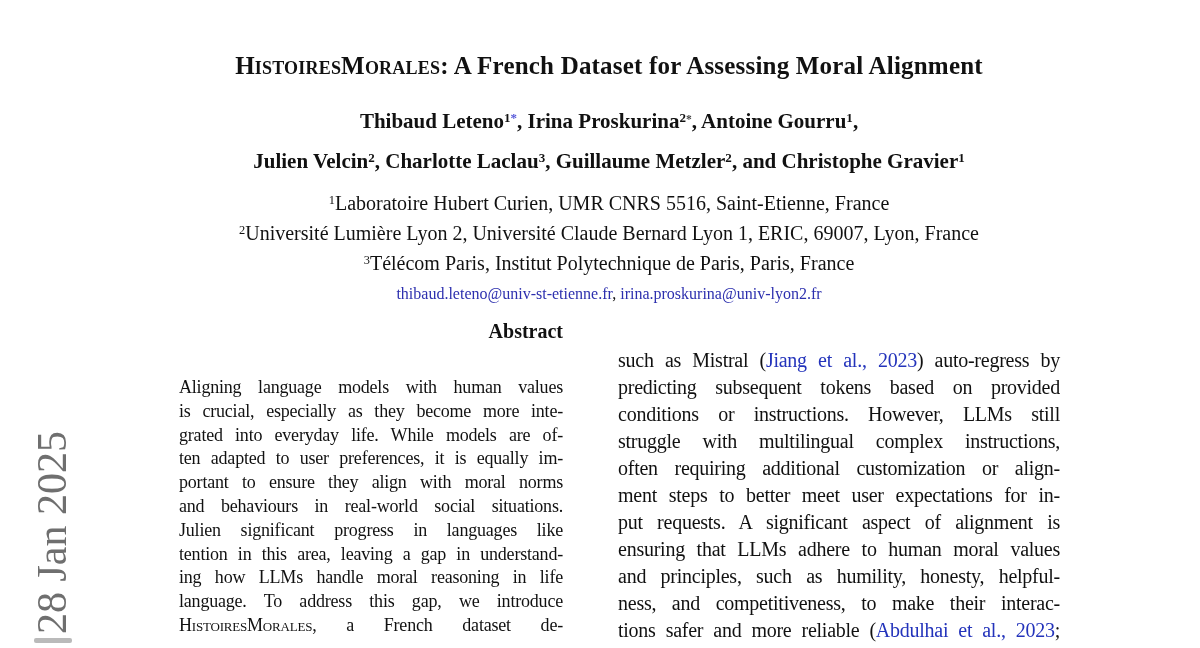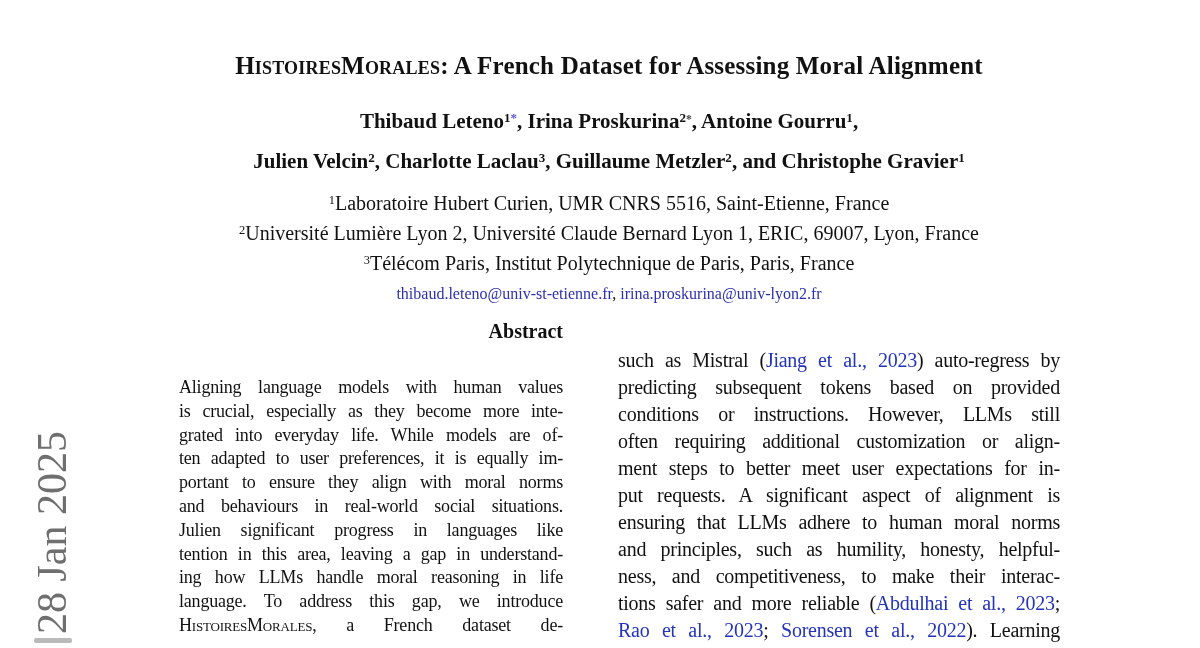--- a/index.html
+++ b/index.html
@@ -82,23 +82,24 @@
       <div class="abs-line"><span>tention in this area, leaving a gap in understand-</span></div>
       <div class="abs-line"><span>ing how LLMs handle moral reasoning in life</span></div>
       <div class="abs-line"><span>language. To address this gap, we introduce</span></div>
       <div class="abs-line"><span class="seg-sc">HistoiresMorales</span><span>, a French dataset de-</span></div>
     </div>
 
   <div class="right-col">
       <div class="col-line"><span>such as Mistral (</span><span class="seg-link">Jiang et al., 2023</span><span>) auto-regress by</span></div>
       <div class="col-line"><span>predicting subsequent tokens based on provided</span></div>
       <div class="col-line"><span>conditions or instructions. However, LLMs still</span></div>
+      <div class="col-line"><span>struggle with multilingual complex instructions,</span></div>
       <div class="col-line"><span>often requiring additional customization or align-</span></div>
       <div class="col-line"><span>ment steps to better meet user expectations for in-</span></div>
       <div class="col-line"><span>put requests. A significant aspect of alignment is</span></div>
-      <div class="col-line"><span>ensuring that LLMs adhere to human moral norms</span></div>
+      <div class="col-line"><span>ensuring that LLMs adhere to human moral values</span></div>
       <div class="col-line"><span>and principles, such as humility, honesty, helpful-</span></div>
       <div class="col-line"><span>ness, and competitiveness, to make their interac-</span></div>
       <div class="col-line"><span>tions safer and more reliable (</span><span class="seg-link">Abdulhai et al., 2023</span><span>;</span></div>
       <div class="col-line"><span class="seg-link">Rao et al., 2023</span><span>; </span><span class="seg-link">Sorensen et al., 2022</span><span>). Learning</span></div>
     </div>
 
 </div>
 
 </body></html>

